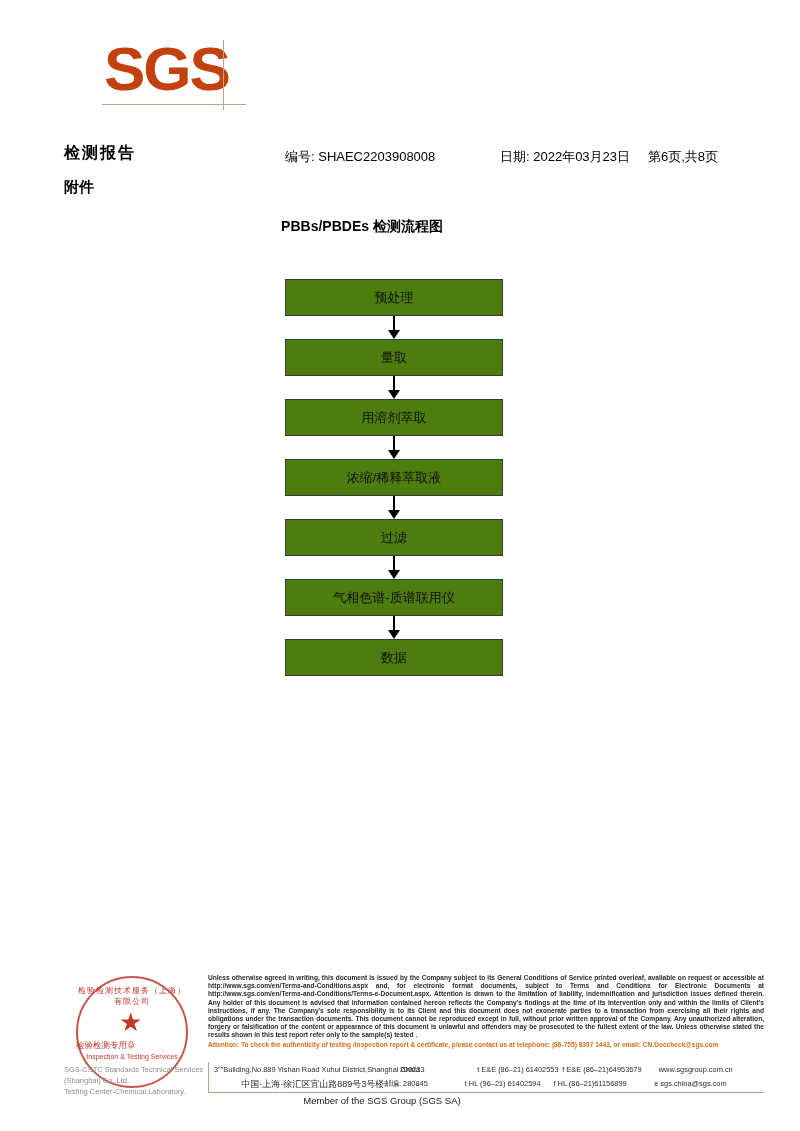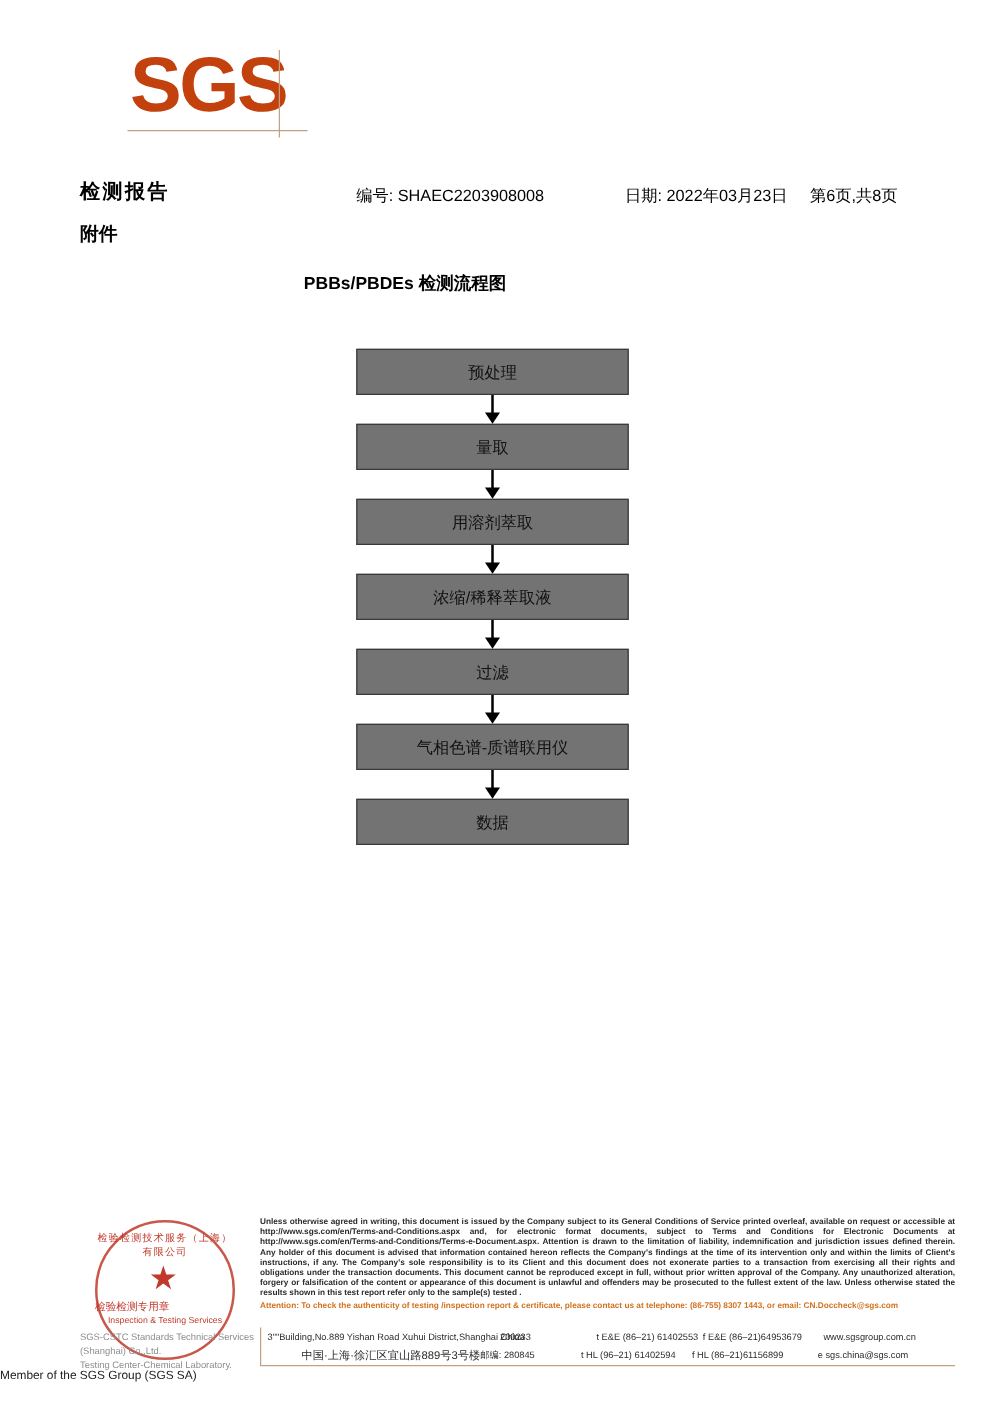--- a/index.html
+++ b/index.html
@@ -89,33 +89,34 @@
 
   
   .flow-title {
     position: absolute;
     left: 0;
     top: 218px;
     width: 648px;
     text-align: center;
     font-size: 14px;
     font-weight: bold;
+    padding-left: 38px;
   }
   .flow {
     position: absolute;
     left: 285px;
     top: 279px;
     width: 218px;
   }
   .flow-node {
     box-sizing: border-box;
     width: 218px;
     height: 37px;
     border: 1px solid #3a3a3a;
-    background: #737373;
+    background: #4d7c0f;
     display: flex;
     align-items: center;
     justify-content: center;
     font-size: 13px;
     color: #111111;
   }
   .flow-arrow {
     width: 218px;
     height: 23px;
     position: relative;
@@ -262,21 +263,21 @@
     top: 124px;
     width: 556px;
     height: 1px;
     background: #c3a184;
   }
   .member {
     position: absolute;
     left: 0;
     top: 127px;
     width: 764px;
-    text-align: left;
+    text-align: center;
     font-size: 9.5px;
     color: #1a1a1a;
   }
 </style>
 </head>
 <body>
 
 <div class="logo-block">
   <div class="logo-text">SGS</div>
   <div class="logo-vline"></div>

